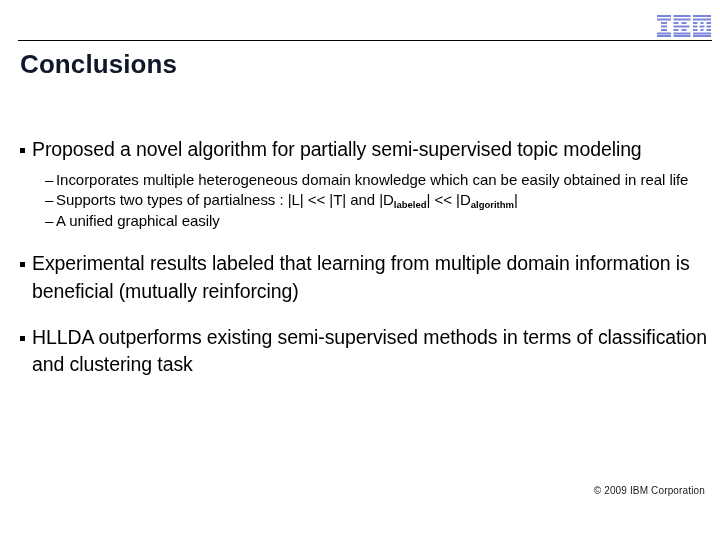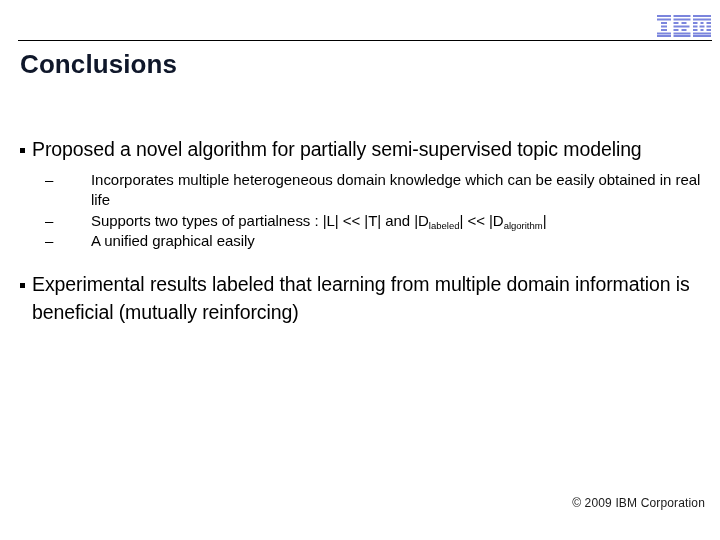--- a/index.html
+++ b/index.html
@@ -97,39 +97,40 @@
     line-height: 1.37;
     letter-spacing: -0.05px;
   }
   .bullet-l2 .mark {
     position: absolute;
     left: 45px;
     top: 0;
     font-size: 15px;
     line-height: 1.37;
   }
-  .bullet-l2 .txt { display: block; margin-left: 35px; }
+  .bullet-l2 .txt { display: block; }
 
   .gap-a { height: 19px; }
   .gap-b { height: 18px; }
 
   sub {
     font-size: 9.5px;
     vertical-align: baseline;
     position: relative;
     top: 3px;
     letter-spacing: 0;
+    font-weight: bold;
   }
 
   
   .footer-copyright {
     position: absolute;
     right: 15px;
-    top: 496px;
-    font-size: 12px;
+    top: 485px;
+    font-size: 10px;
     color: #1a1a1a;
     letter-spacing: 0.15px;
     white-space: nowrap;
   }
 </style>
 </head>
 <body>
 
 <div class="slide">
 
@@ -204,18 +205,22 @@
 
     <div class="gap-a"></div>
 
     <div class="bullet-l1">
       <span class="mark"><span class="sq"></span></span>
       <span class="txt">Experimental results labeled that learning from multiple domain information is beneficial (mutually reinforcing)</span>
     </div>
 
     <div class="gap-b"></div>
 
+    <div class="bullet-l1">
+      <span class="mark"><span class="sq"></span></span>
+      <span class="txt">HLLDA outperforms existing semi-supervised methods in terms of classification and clustering task</span>
+    </div>
 
   </div>
 
   <div class="footer-copyright">© 2009 IBM Corporation</div>
 
 </div>
 
 </body></html>

